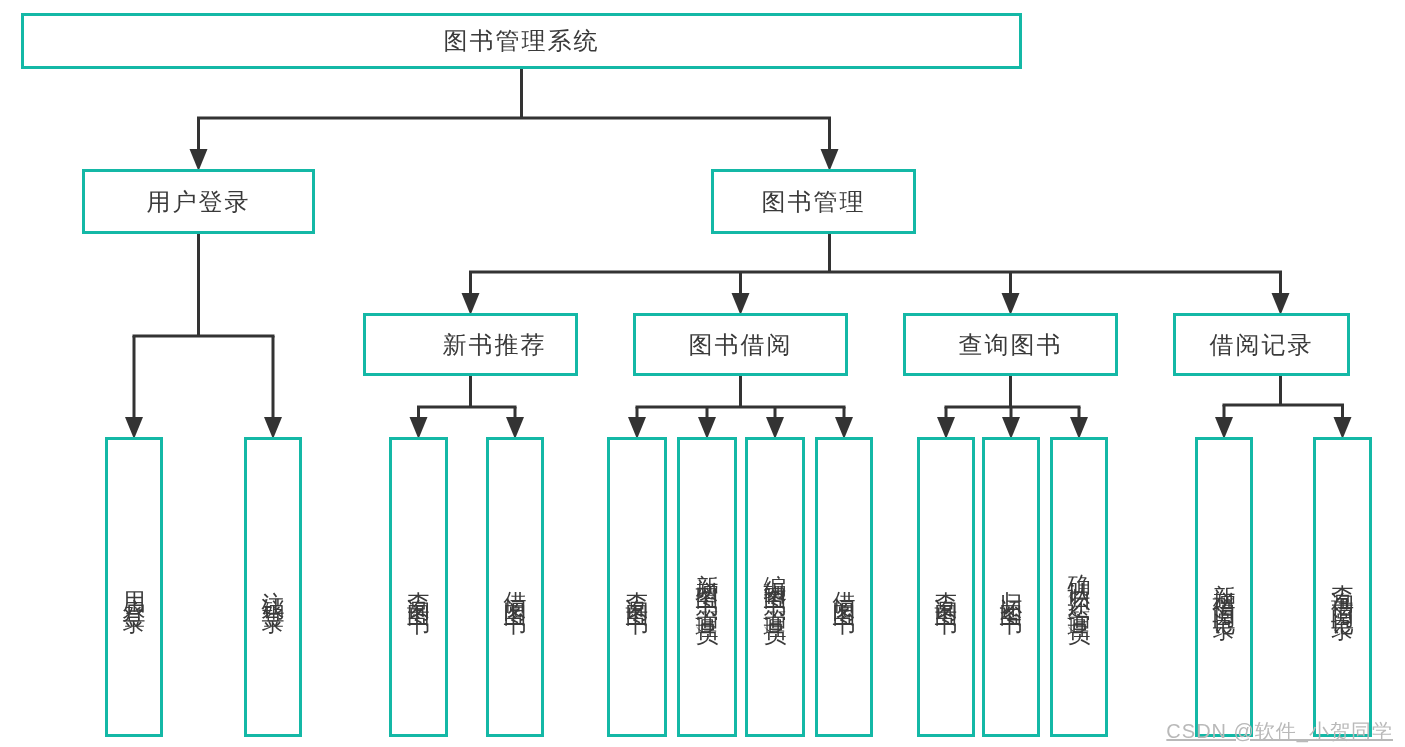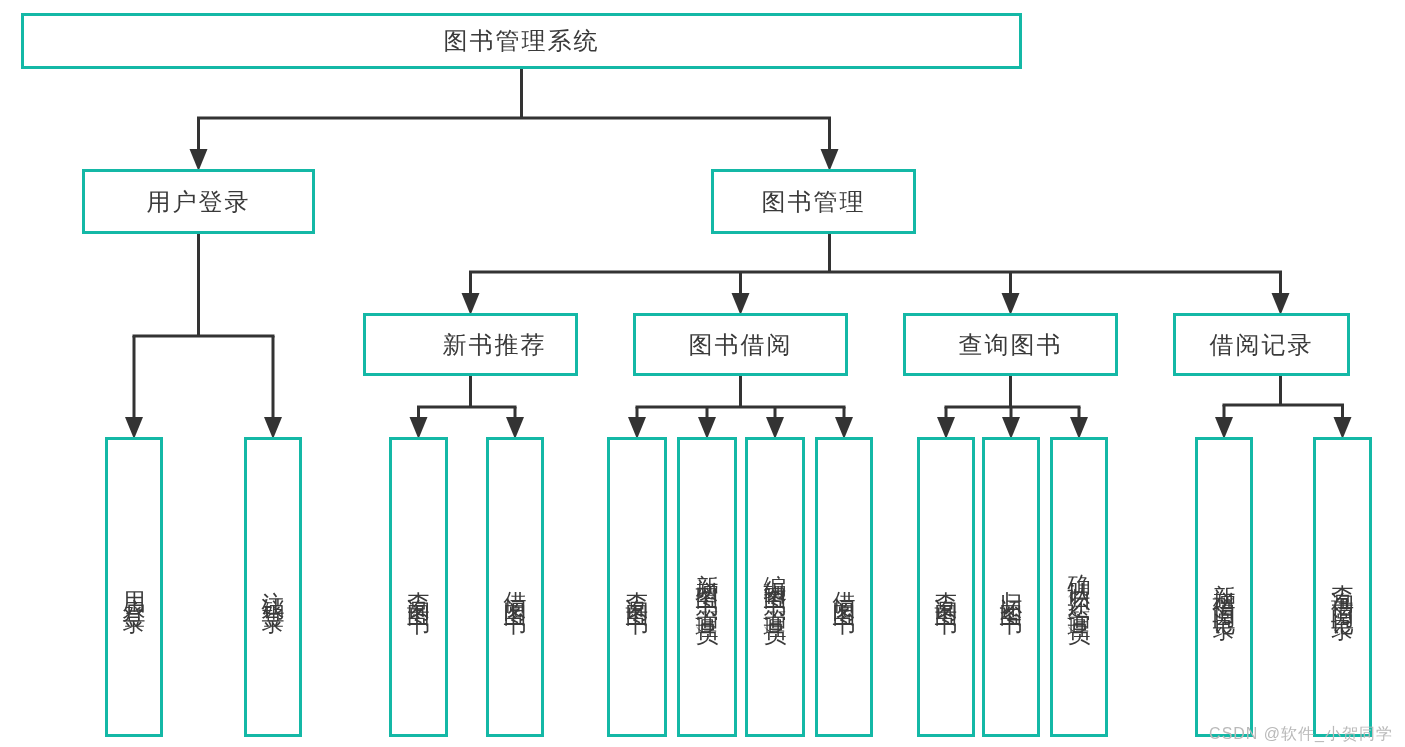--- a/index.html
+++ b/index.html
@@ -49,24 +49,25 @@
     text-orientation: mixed;
     font-size: 23px;
     line-height: 1;
     letter-spacing: 7px;
   }
   .watermark {
     position: absolute;
     right: 12px;
     bottom: 2px;
     z-index: 4;
-    font-size: 16px;
+    font-size: 20px;
     letter-spacing: 1px;
     color: #b9b9b9;
     white-space: nowrap;
+    text-decoration: underline;
   }
 </style>
 </head>
 <body>
 
 <div class="stage">
   <svg id="connectors" width="1405" height="747" viewBox="0 0 1405 747">
       <line x1="521.5" y1="67" x2="521.5" y2="118" stroke="#333333" stroke-width="3"></line>
       <line x1="197" y1="118" x2="831" y2="118" stroke="#333333" stroke-width="3"></line>
       <line x1="198.5" y1="118" x2="198.5" y2="151" stroke="#333333" stroke-width="3"></line>

